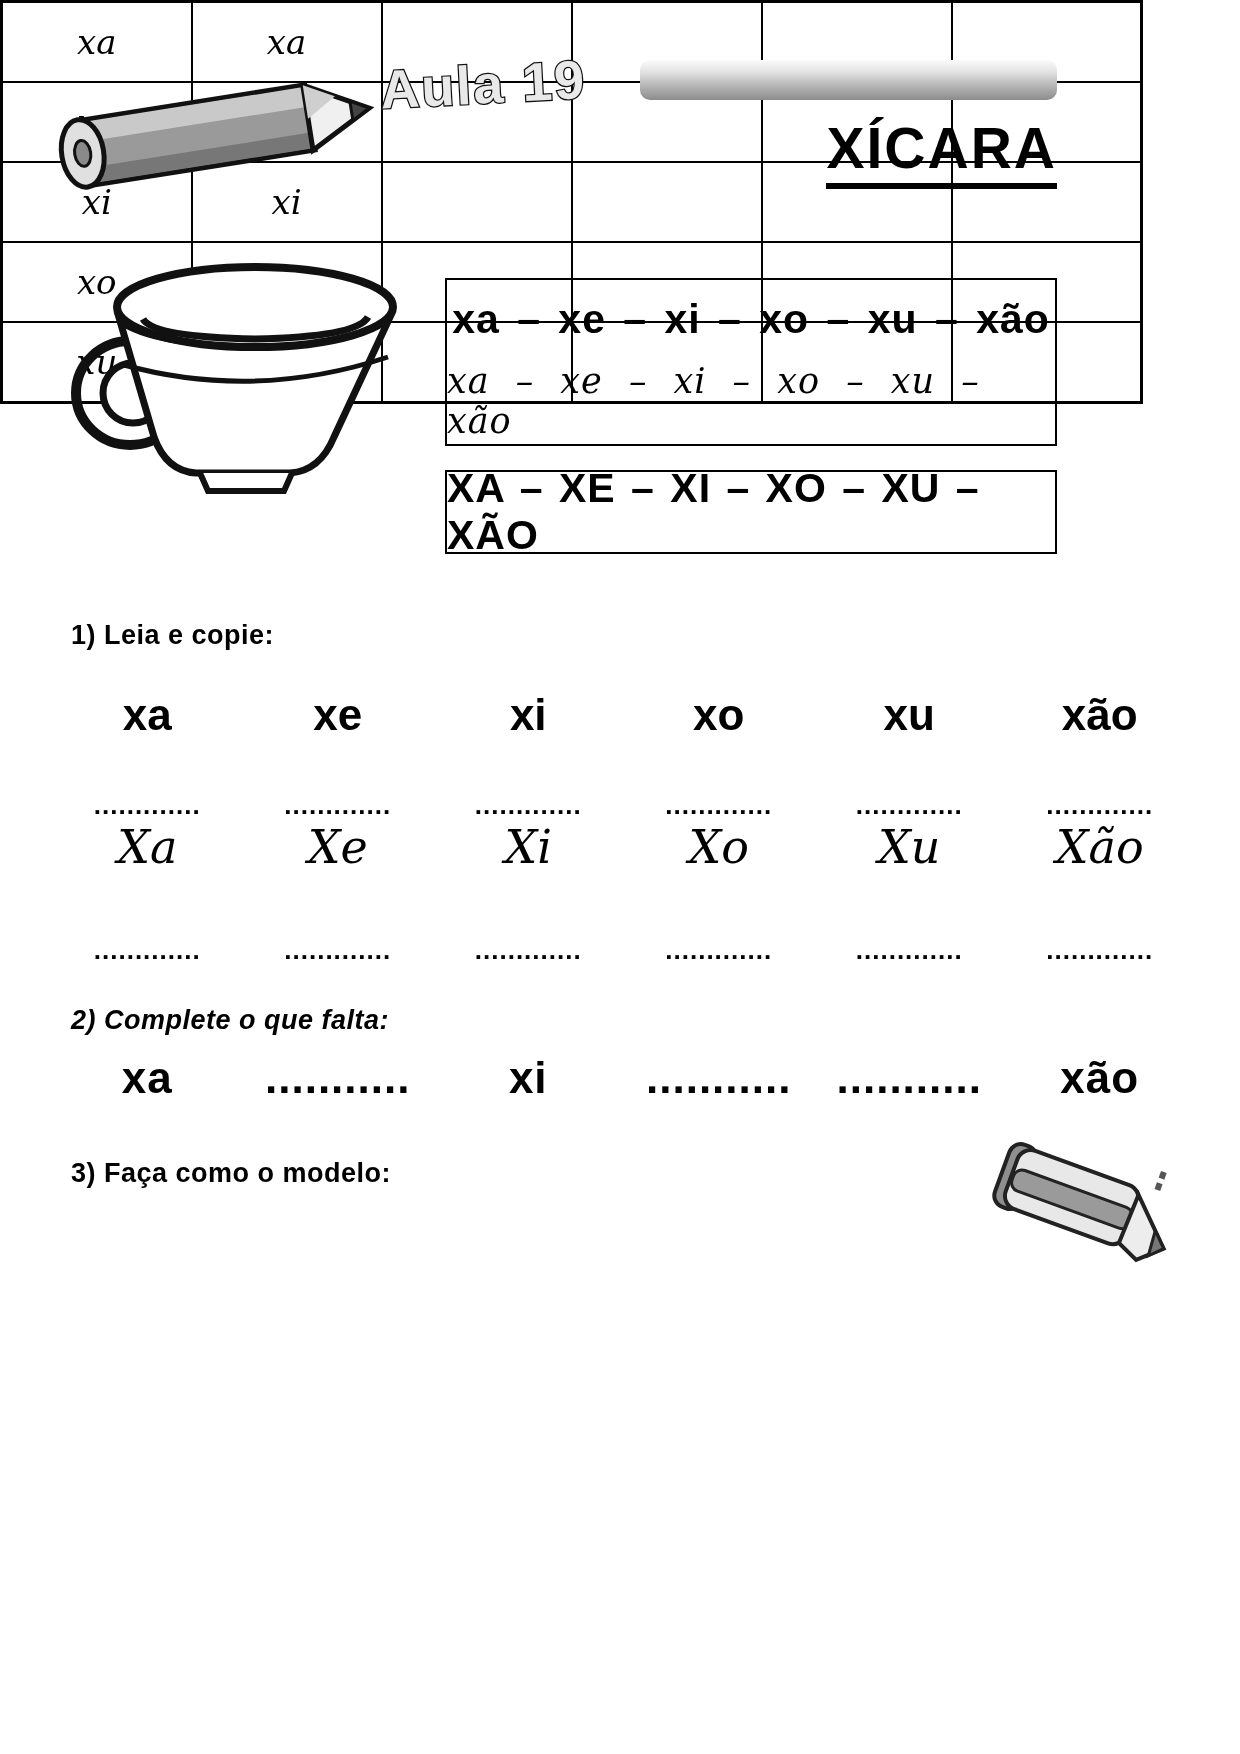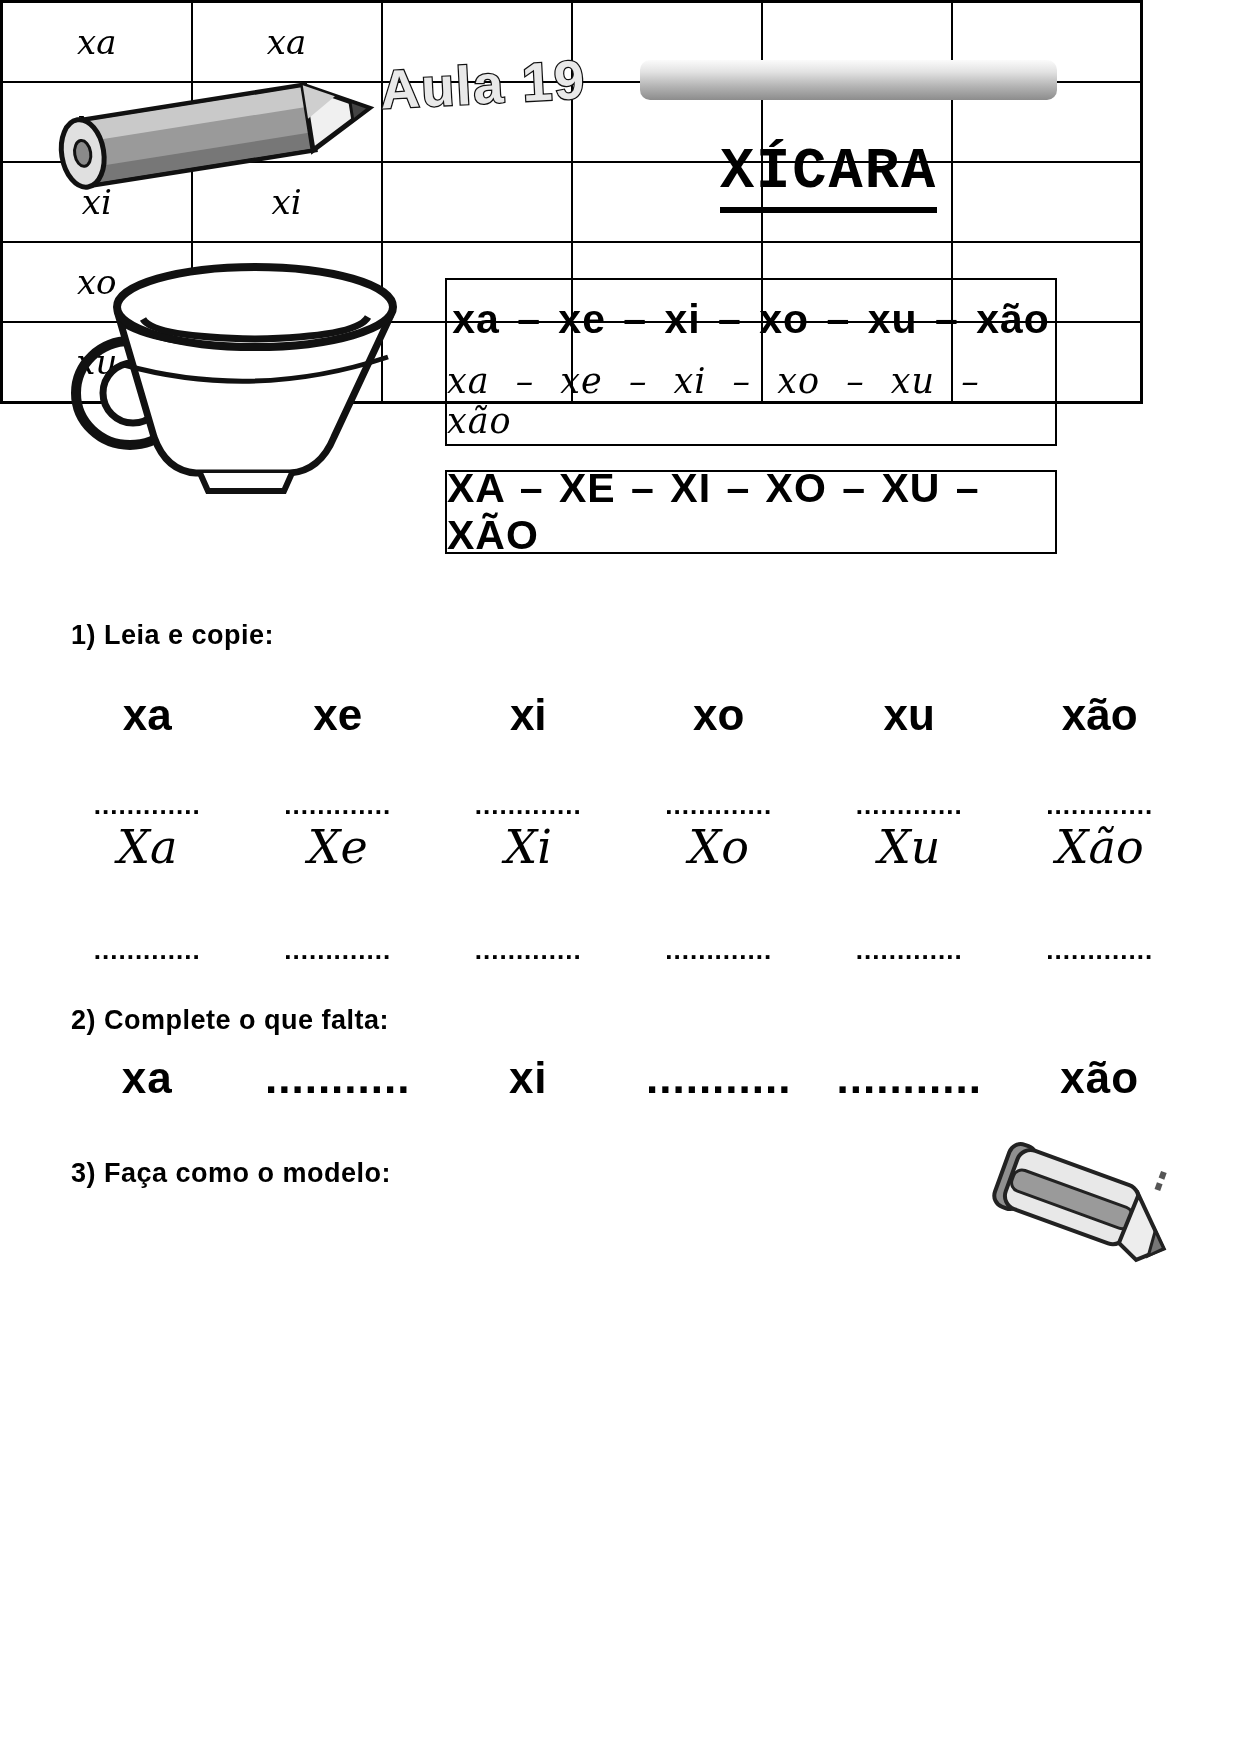--- a/index.html
+++ b/index.html
@@ -12,21 +12,21 @@
     overflow:hidden;
   }
   .abs{position:absolute;}
 
   
   .grad-bar{
     left:640px;top:60px;width:417px;height:40px;
     border-radius:10px;
     background:linear-gradient(180deg,#fbfbfb 0%,#e2e2e2 30%,#b5b5b5 65%,#8c8c8c 100%);
   }
-  .title-wrap{left:600px;top:143px;width:457px;text-align:center;font-family:Liberation Mono, monospace;}
+  .title-wrap{left:600px;top:119px;width:457px;text-align:right;}
   .title{
     display:inline-block;
     font-size:57px;font-weight:bold;letter-spacing:2px;
     border-bottom:6px solid #000;padding-bottom:4px;line-height:1.05;
   }
 
   
   .box1{
     left:445px;top:278px;width:612px;height:168px;
     border:2px solid #000;box-sizing:border-box;
@@ -147,21 +147,21 @@
 
   <div class="abs cols" style="top:937px;">
     <span class="dotline">.............</span>
     <span class="dotline">.............</span>
     <span class="dotline">.............</span>
     <span class="dotline">.............</span>
     <span class="dotline">.............</span>
     <span class="dotline">.............</span>
   </div>
 
-  <div class="abs sec-label" style="left:55px;top:1005px;">2) Complete o que falta:</div>
+  <div class="abs sec-label" style="left:55px;top:1005px;font-style:italic;">2) Complete o que falta:</div>
 
   <div class="abs cols" style="top:1056px;">
     <span class="ex2-item">xa</span>
     <span class="ex2-item">...........</span>
     <span class="ex2-item">xi</span>
     <span class="ex2-item">...........</span>
     <span class="ex2-item">...........</span>
     <span class="ex2-item">xão</span>
   </div>
 

